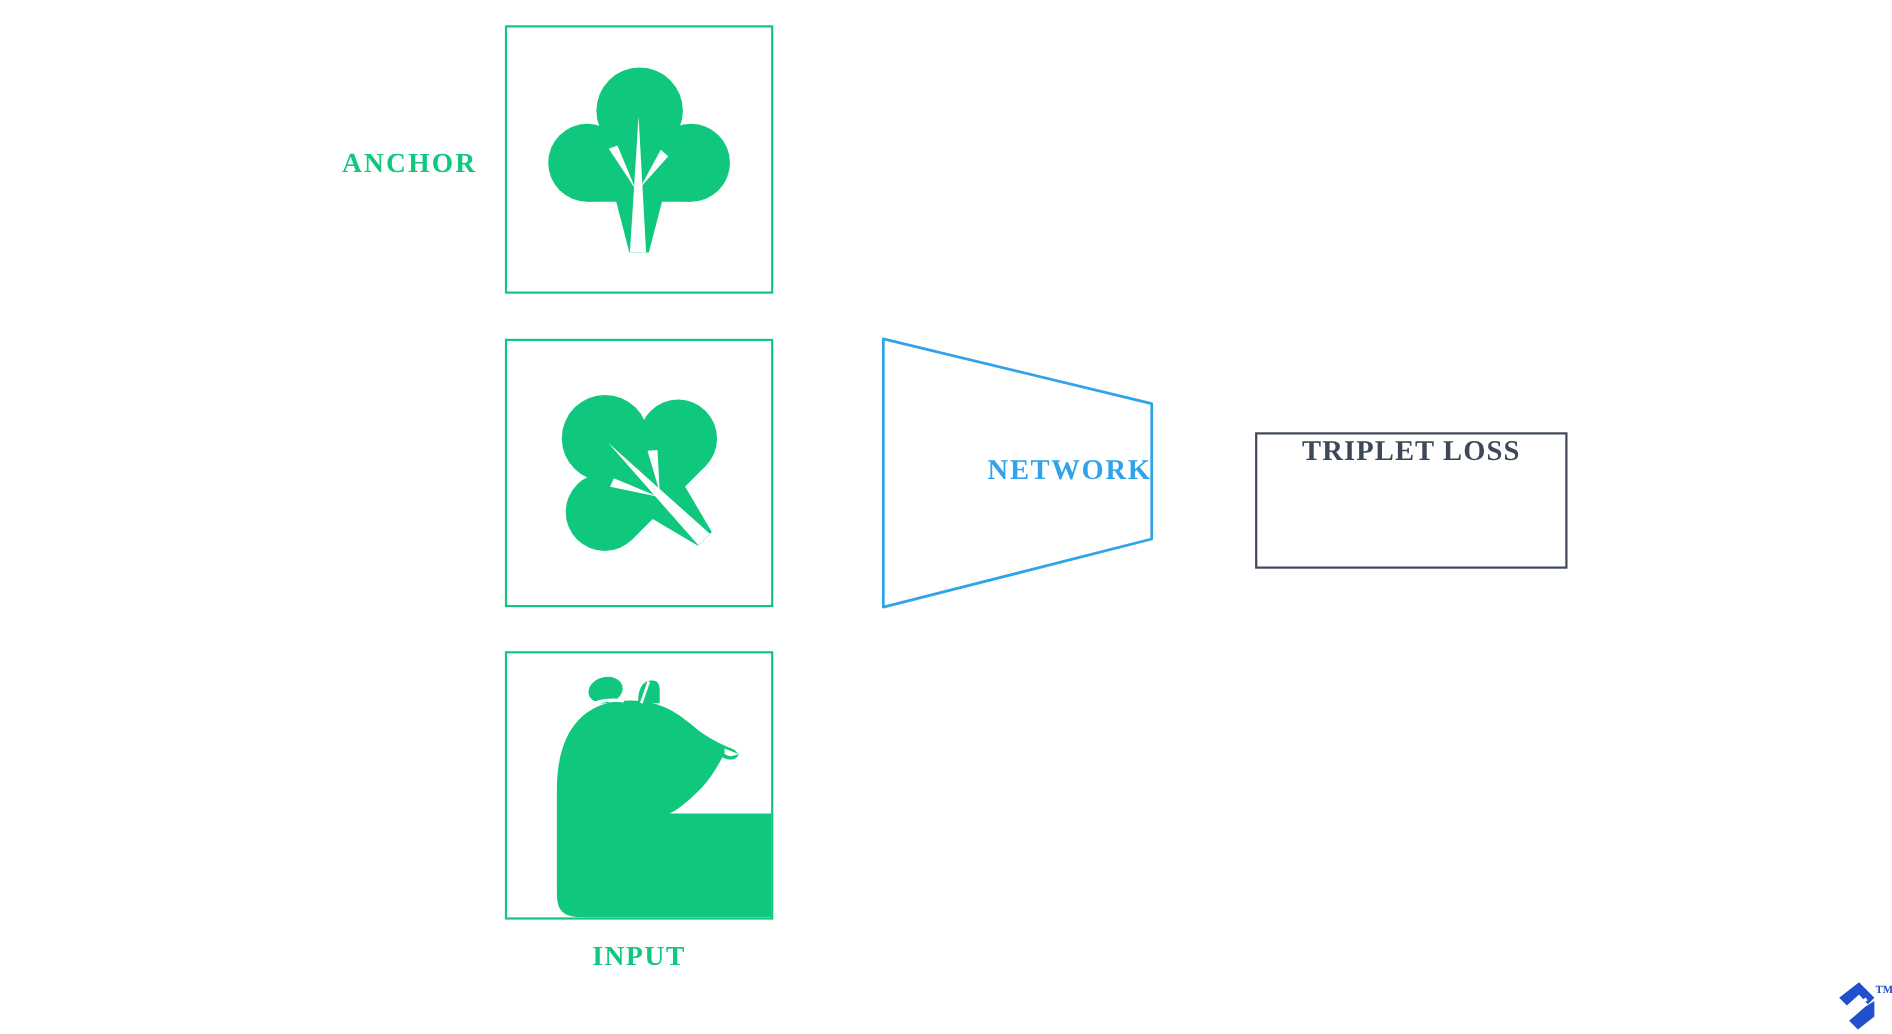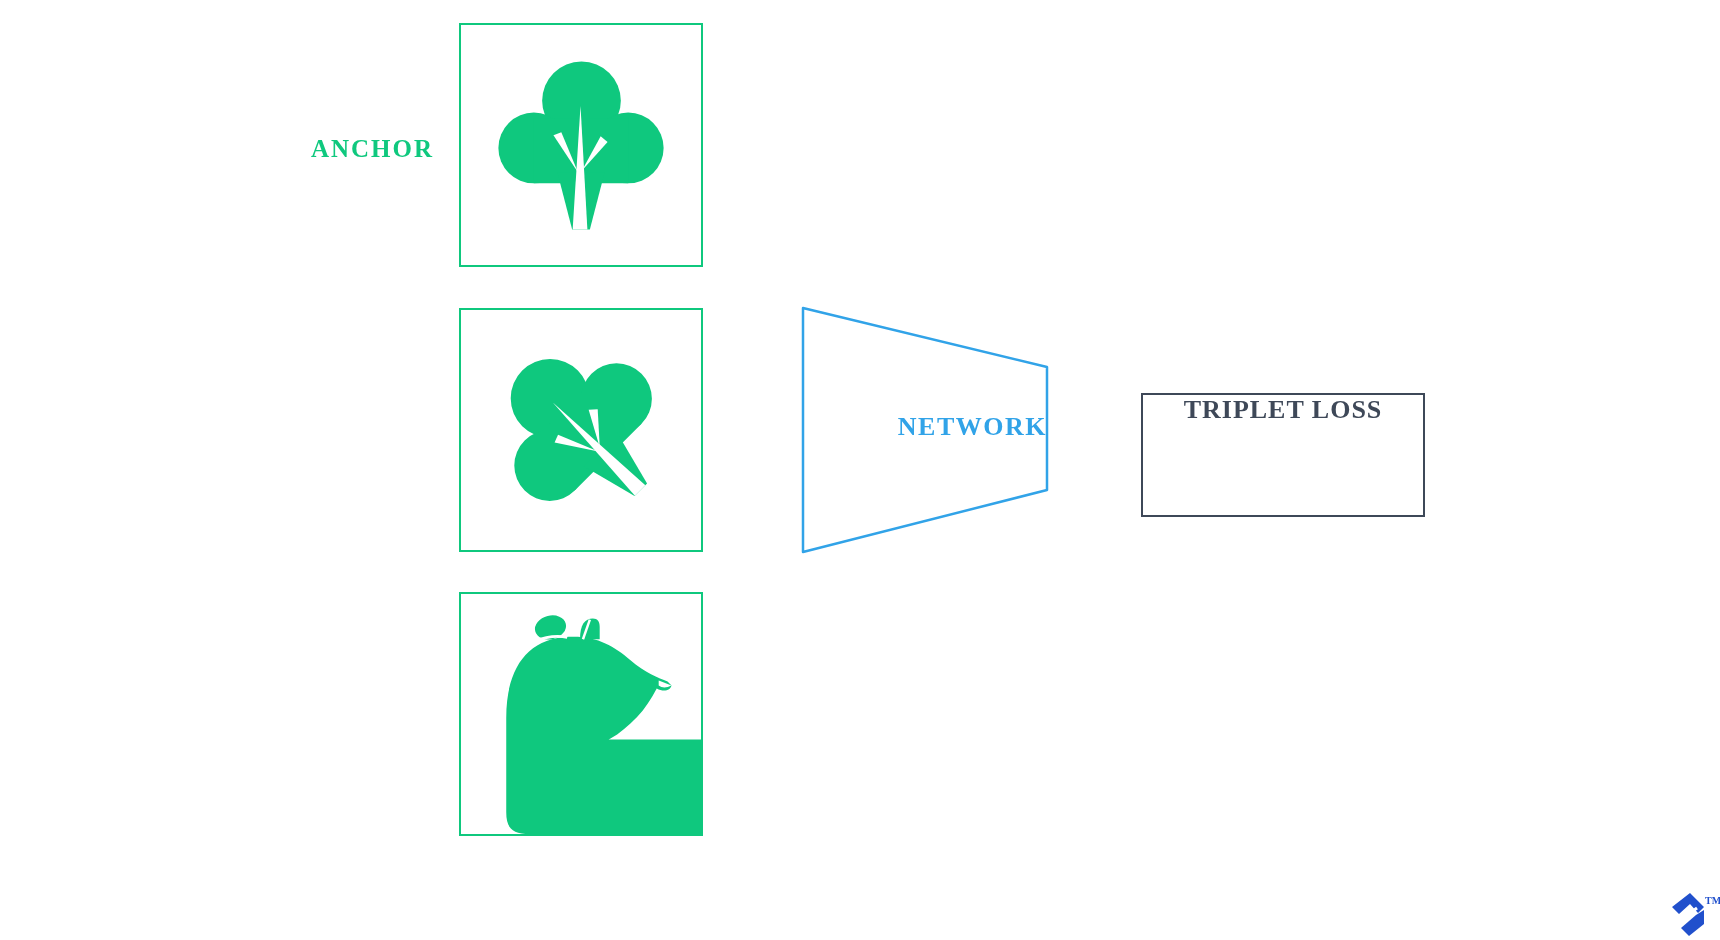--- a/index.html
+++ b/index.html
@@ -109,20 +109,21 @@
       </g>
       <g fill="#ffffff">
 
         <path d="M178 68 Q188 60 198 68 Q199 73 193 73 Q184 72 178 68 Z"></path>
 
         <path d="M201 88 L214 93 Q206 97 201 93 Z"></path>
       </g>
     </svg>
   </div>
 
+  <div class="caption">INPUT</div>
 
   <svg class="trapezoid-svg" viewBox="0 0 252 252">
     <polygon points="3,3 247,62 247,185 3,247" fill="none" stroke="var(--blue)" stroke-width="2.5" stroke-linejoin="round"></polygon>
   </svg>
   <div class="network-label">NETWORK</div>
 
   <div class="loss-box">
     <span class="loss-label">TRIPLET LOSS</span>
   </div>
 

